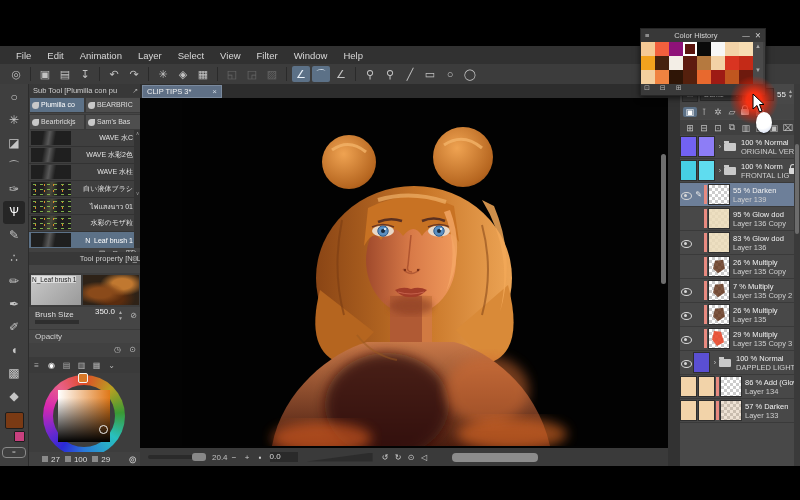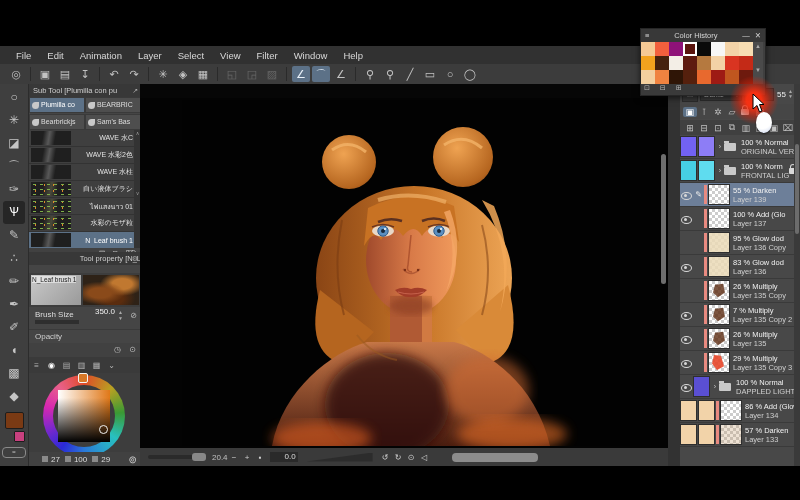--- a/index.html
+++ b/index.html
@@ -92,21 +92,21 @@
   .doctab{position:absolute;left:2px;top:1px;width:80px;height:13px;background:#5f7086;display:flex;align-items:center;
           font-size:7.5px;color:#f0f0f0;padding:0 4px;box-sizing:border-box;border:1px solid #7a8a9e;}
   .doctab .x{margin-left:auto;color:#cfd8e2;font-size:8px;}
   .canvas{position:absolute;top:14px;left:0;width:528px;height:350px;background:#030303;}
   .vthumb{position:absolute;right:2px;top:70px;width:5px;height:130px;background:#6e6e6e;border-radius:3px;}
   .statusbar{position:absolute;bottom:0;left:0;width:528px;height:18px;background:#3a3a3a;display:flex;align-items:center;
              font-size:8px;color:#c0c0c0;padding-left:8px;box-sizing:border-box;}
   .statusbar .groove{width:58px;height:4px;background:#2a2a2a;border-radius:2px;position:relative;margin-right:6px;}
   .statusbar .groove i{position:absolute;right:0;top:-2px;width:14px;height:8px;background:#888;border-radius:3px;}
   .sbtn{width:13px;text-align:center;color:#cfcfcf;}
-  .sfield{width:26px;height:10px;background:#2a2a2a;color:#ddd;text-align:right;line-height:10px;padding-right:2px;margin:0 3px;}
+  .sfield{width:26px;height:10px;background:#2a2a2a;color:#ddd;line-height:10px;padding-right:2px;margin:0 3px;}
   .wedge{width:66px;height:9px;background:#2c2c2c;clip-path:polygon(0 100%,100% 0,100% 100%);margin:0 6px;}
   .hthumb{position:absolute;left:312px;bottom:4px;width:86px;height:9px;background:#8c8c8c;border-radius:4px;}
   
   .divstrip{top:84px;left:668px;width:12px;height:382px;background:#323232;font-size:7px;color:#8a8a8a;text-align:center;}
   
   .layerpanel{top:84px;left:680px;width:120px;height:382px;background:#484848;overflow:hidden;}
   .lph1{position:absolute;top:0;left:0;width:120px;height:20px;display:flex;align-items:center;padding-left:2px;box-sizing:border-box;}
   .minibtn{width:14px;height:13px;background:#3a3a3a;border:1px solid #2c2c2c;font-size:7px;color:#bbb;text-align:center;line-height:12px;}
   .combo{width:42px;height:13px;background:#3a3a3a;border:1px solid #2c2c2c;font-size:7.5px;color:#e0e0e0;
          line-height:12px;padding-left:3px;box-sizing:border-box;margin-left:2px;position:relative;}
@@ -320,20 +320,26 @@
         <span>27</span>
       <i></i>
         <span>100</span>
       <i></i>
         <span>29</span>
       <span class="circ">⊚</span>
     </div>
   </div>
 
   <div class="abs canvaswrap">
+    <div class="tabbar">
+      <span class="doctab">
+        <span>CLIP TIPS 3*</span>
+        <span class="x">×</span>
+      </span>
+    </div>
     <div class="canvas"></div>
     <span class="vthumb abs"></span>
     <div class="statusbar">
       <span class="groove">
           <i></i>
         </span>
       <span>20.4</span>
       <span class="sbtn">−</span>
       <span class="sbtn">+</span>
       <span class="sbtn">▪</span>
@@ -473,30 +479,20 @@
         <span class="eyecol"><span class="eye"></span></span>
         <span class="editcol">✎</span>
         <span class="clip"></span>
         <span class="thumb"></span>
         <span class="ltxt">
             <b>55 % Darken</b>
             <em>Layer 139</em>
           </span>
       </div>
       <div class="lrow">
-        <span class="eyecol"><span class="eye"></span></span>
-        <span class="editcol"></span>
-          <span class="clip"></span>
-        <span class="thumb"></span>
-        <span class="ltxt">
-            <b>100 % Add (Glo</b>
-            <em>Layer 137</em>
-          </span>
-      </div>
-      <div class="lrow">
         <span class="eyecol"></span>
         <span class="editcol"></span>
           <span class="clip"></span>
         <span class="thumb">
             <i class="blob" style="opacity: 0.85; background: rgb(234, 217, 182);"></i>
           </span>
         <span class="ltxt">
             <b>95 % Glow dod</b>
             <em>Layer 136 Copy</em>
           </span>

